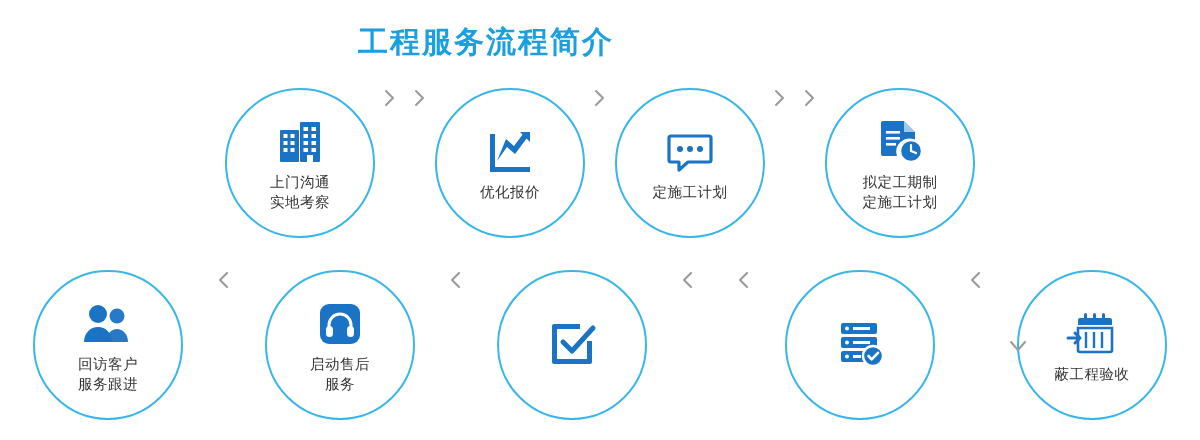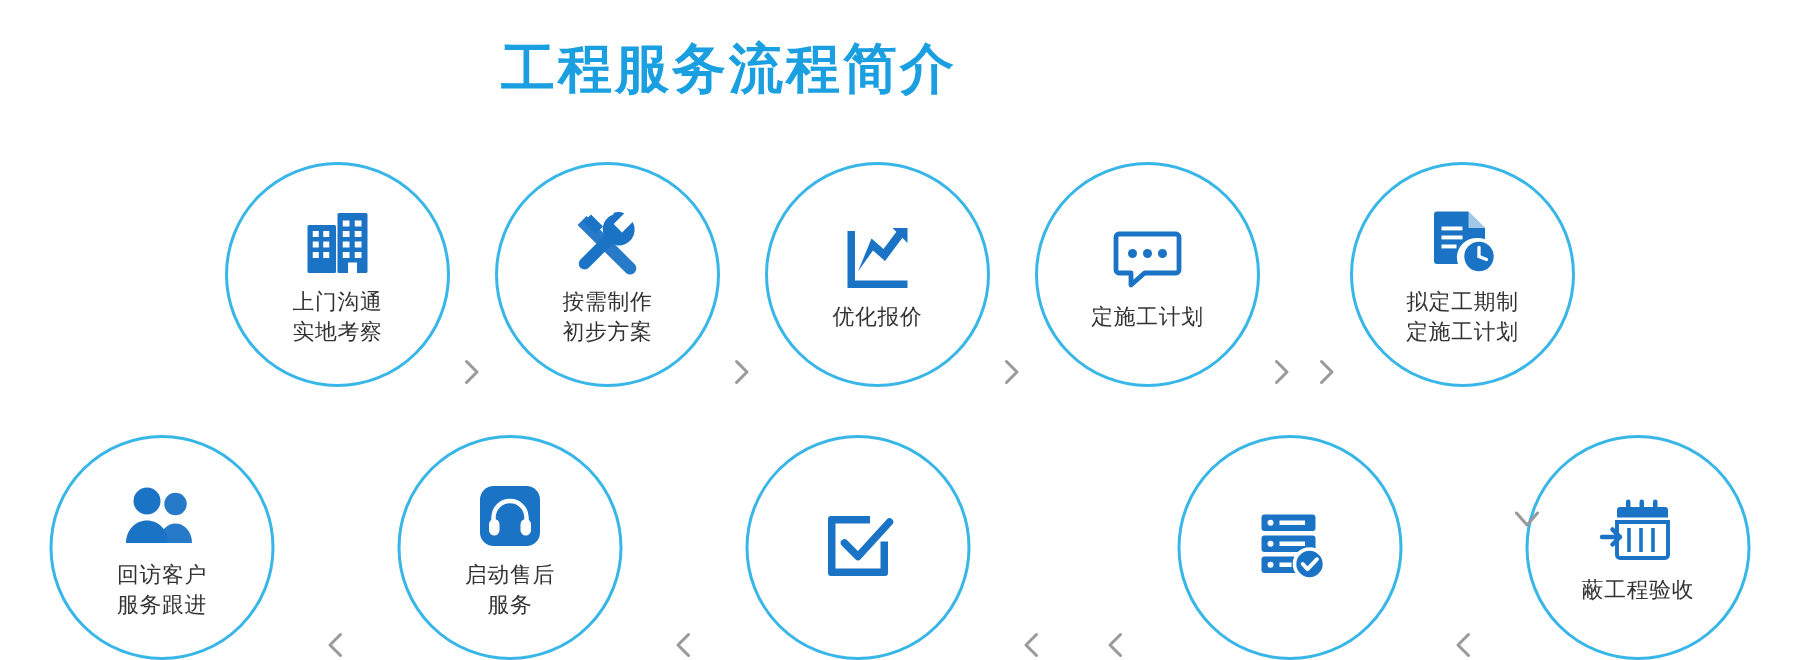--- a/index.html
+++ b/index.html
@@ -13,34 +13,34 @@
     font-family: "Liberation Sans", sans-serif;
     overflow: hidden;
     position: relative;
   }
   .page-title {
     position: absolute;
     top: 22px;
     left: 0;
     width: 972px;
     text-align: center;
-    font-size: 36px;
+    font-size: 30px;
     font-weight: bold;
     color: #1a9fe0;
     letter-spacing: 2px;
   }
   .flow {
     position: absolute;
     top: 88px;
     left: 0;
     width: 1200px;
   }
   .row {
     display: flex;
-    align-items: flex-end;
+    align-items: flex-start;
     justify-content: center;
     height: 170px;
   }
   .row-2 {
     margin-top: 12px;
     gap: 26px;
   }
   .node {
     width: 150px;
     height: 150px;
@@ -125,33 +125,20 @@
       <div class="label">上门沟通
 实地考察</div>
     </div>
 
     <div class="connector">
       <svg width="14" height="20" viewBox="0 0 14 20">
           <path d="M3 3 L10 10 L3 17" fill="none" stroke="#9a9a9a" stroke-width="2" stroke-linecap="round" stroke-linejoin="round"></path>
         </svg>
     </div>
 
-    <div class="node">
-      <div class="icon">
-        <svg width="52" height="48" viewBox="0 0 52 48">
-          <g fill="#1a73c4">
-            <path d="M30 5 c-6 2 -9 9 -6 14 l-16 16 c-1.5 1.5 -1.5 4 0 5.5 c1.5 1.5 4 1.5 5.5 0 l16 -16 c5 3 12 0 14 -6 c1 -3 .7 -6 -.8 -8.5 l-7 7 l-5.6 -5.6 l7 -7 c-2.3 -1.2 -4.8 -1.3 -7.1 -.4 z"></path>
-            <path d="M8 4 l8 8 l5 -5 l-8 -8 z" transform="translate(2,6)"></path>
-            <path d="M12 6 L44 38 c1.6 1.6 1.6 4.2 0 5.8 c-1.6 1.6 -4.2 1.6 -5.8 0 L6 12 z" opacity="0.95"></path>
-          </g>
-        </svg>
-      </div>
-      <div class="label">按需制作
-初步方案</div>
-    </div>
 
     <div class="connector">
       <svg width="14" height="20" viewBox="0 0 14 20">
           <path d="M3 3 L10 10 L3 17" fill="none" stroke="#9a9a9a" stroke-width="2" stroke-linecap="round" stroke-linejoin="round"></path>
         </svg>
     </div>
 
     <div class="node">
       <div class="icon">
         <svg width="52" height="48" viewBox="0 0 52 48">

